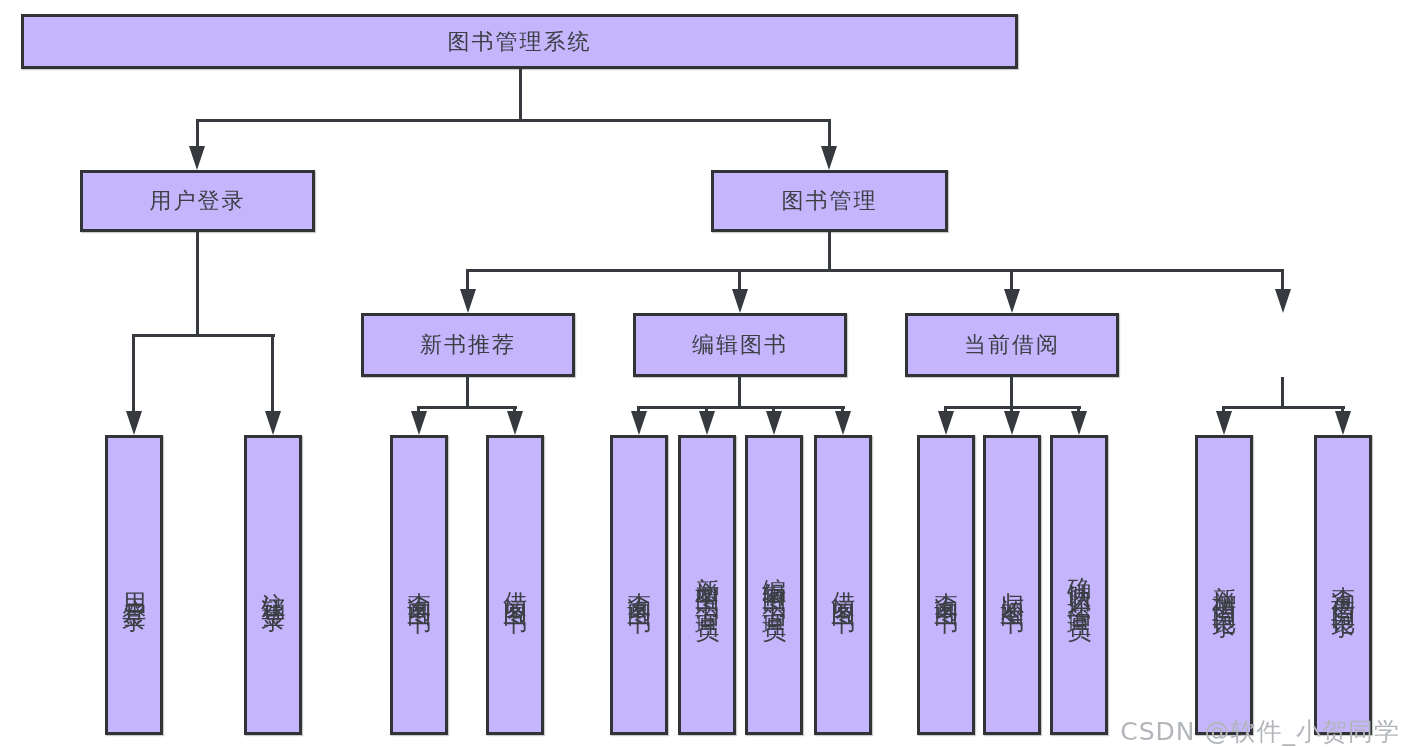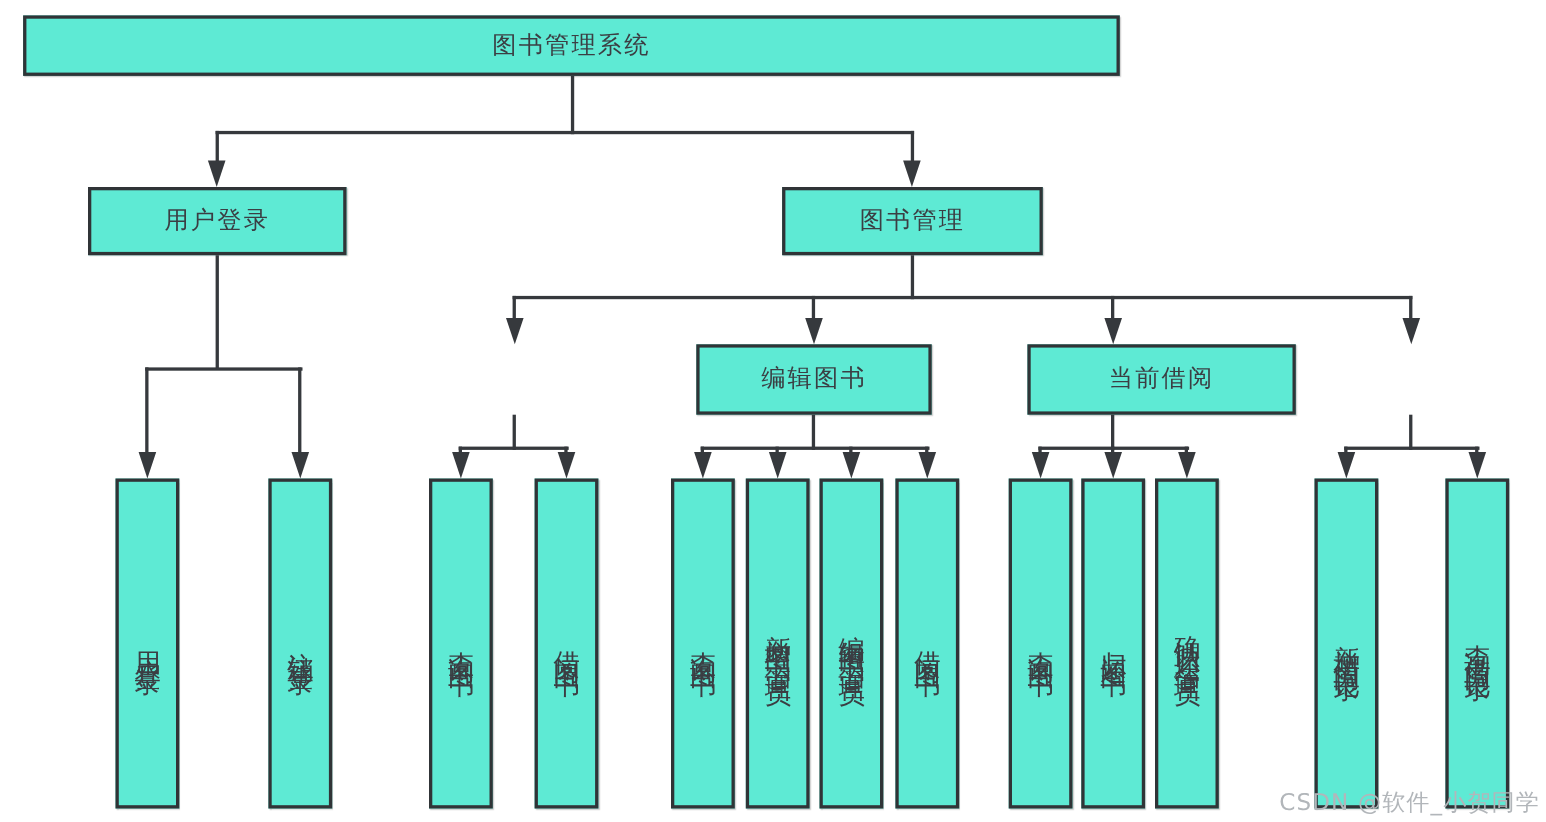--- a/index.html
+++ b/index.html
@@ -5,21 +5,21 @@
   html,body{margin:0;padding:0;background:#fff;}
   .canvas{
     position:relative;
     width:1405px;height:747px;
     background:var(--background,#ffffff);
     font-family:"DejaVu Sans","Liberation Sans",sans-serif;
     overflow:hidden;
   }
   .node{
     position:absolute;
-    background:#5eead4;
+    background:#c4b5fd;
     border:3px solid var(--box_border,#303437);
     box-sizing:border-box;
     display:flex;align-items:center;justify-content:center;
     box-shadow:1px 1px 1px rgba(110,110,110,.35);
     color:var(--text_color,#3b3e43);
   }
   .hlabel{
     font-size:22px;letter-spacing:2px;line-height:1;white-space:nowrap;
   }
   .leaf{width:58px;height:300px;top:435px;}
@@ -32,45 +32,48 @@
   .vl{position:absolute;width:3px;background:var(--line_color,#36393d);}
   .hl{position:absolute;height:3px;background:var(--line_color,#36393d);}
   .arrow{
     position:absolute;width:0;height:0;
     border-left:8px solid transparent;
     border-right:8px solid transparent;
     border-top:24px solid var(--line_color,#36393d);
   }
   .watermark{
     position:absolute;top:715px;right:5px;z-index:10;
-    font-size:21px;letter-spacing:1px;
+    font-size:25px;letter-spacing:1px;
     color:var(--watermark_color,#b2b6ba);
     white-space:nowrap;
   }
 </style>
 </head>
 <body>
 
 <div class="canvas">
 
   <div class="node" style="left:21px;top:14px;width:997px;height:55px">
     <span class="hlabel">图书管理系统</span>
   </div>
 
   <div class="node" style="left:80px;top:170px;width:235px;height:62px">
     <span class="hlabel">用户登录</span>
   </div>
   <div class="node" style="left:711px;top:170px;width:237px;height:62px">
     <span class="hlabel">图书管理</span>
   </div>
 
+  <div class="node" style="left:361px;top:313px;width:214px;height:64px">
+    <span class="hlabel">新书推荐</span>
+  </div>
   <div class="node" style="left:633px;top:313px;width:214px;height:64px">
     <span class="hlabel">编辑图书</span>
   </div>
-  <div class="node" style="left:934px;top:313px;width:244px;height:64px">
+  <div class="node" style="left:905px;top:313px;width:214px;height:64px">
     <span class="hlabel">当前借阅</span>
   </div>
 
   <div class="node leaf" style="left:105px">
     <span class="vtext">用户登录</span>
   </div>
   <div class="node leaf" style="left:244px">
     <span class="vtext">注销登录</span>
   </div>
 

